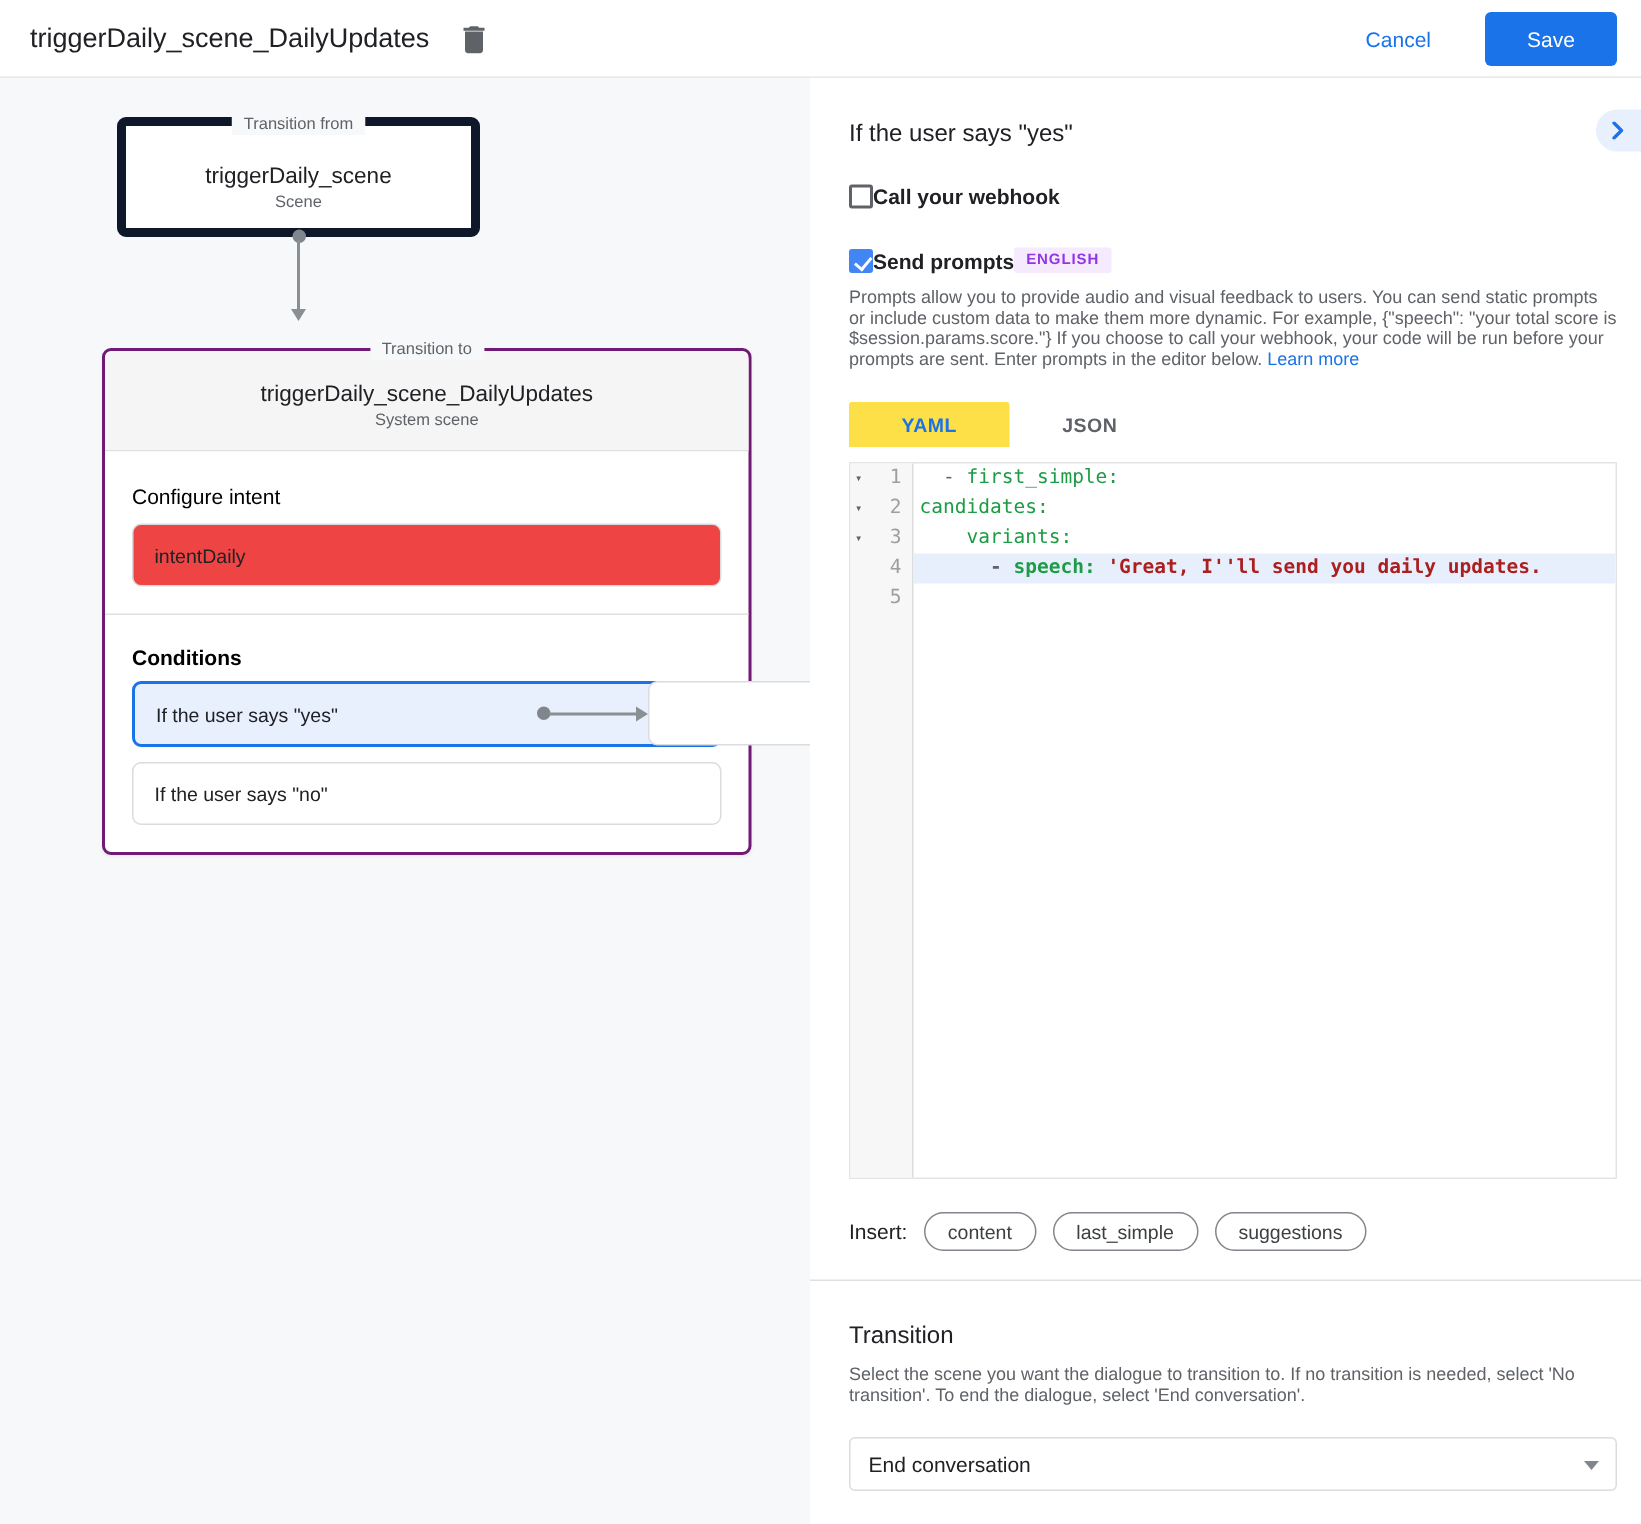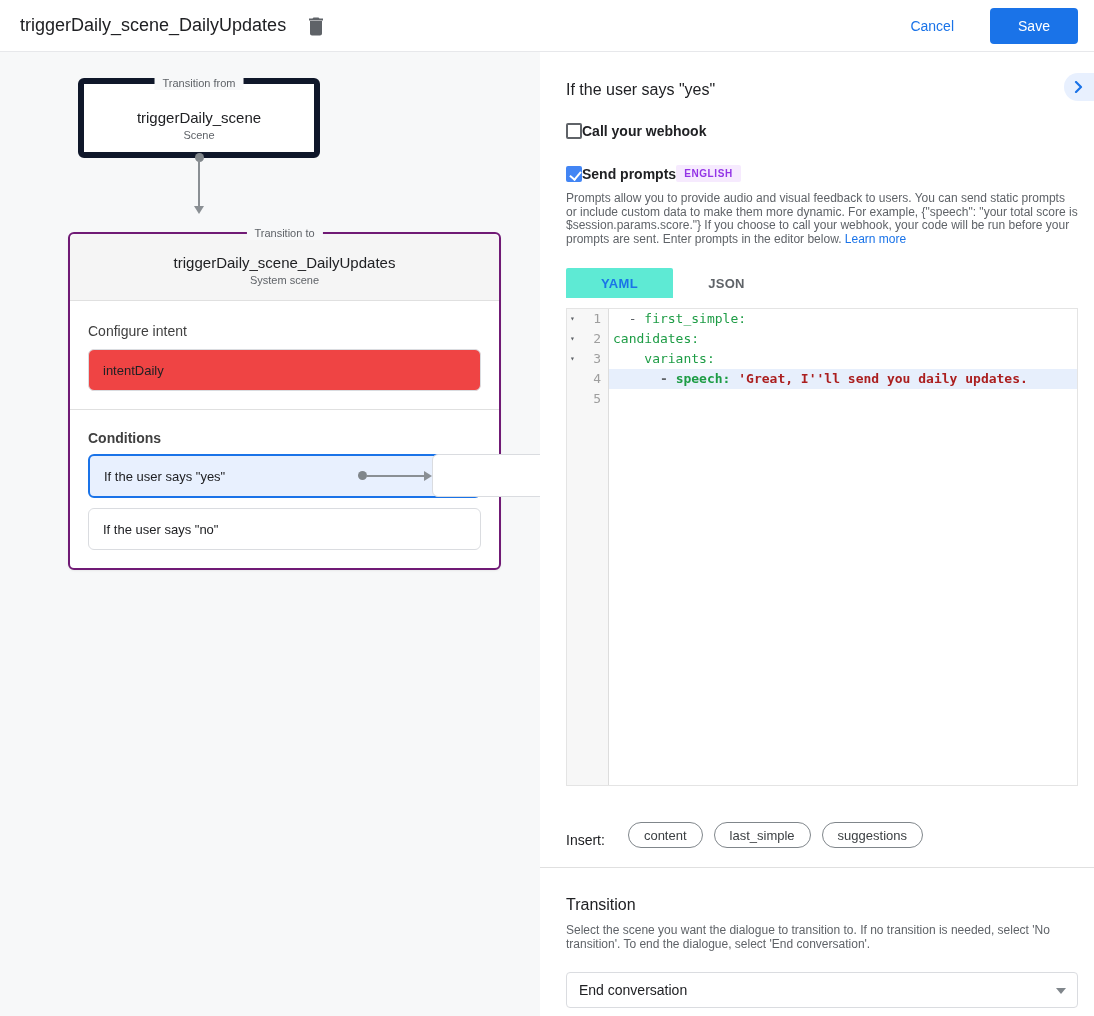--- a/index.html
+++ b/index.html
@@ -23,21 +23,21 @@
   .node-box { position:absolute; background:#fff; border:6px solid #0f172a; border-radius:6px; }
   .legend { position:absolute; top:-7px; left:50%; transform:translateX(-50%); background:#f7f8f9; padding:0 8px; font-size:11px; color:#5f6368; white-space:nowrap; line-height:13px; }
   .from-box { left:78px; top:26px; width:242px; height:80px; text-align:center; }
   .from-box .node-title { margin-top:25px; font-size:15px; color:#202124; }
   .node-sub { margin-top:3px; font-size:11px; color:#5f6368; }
 
   .to-card { left:20px; top:180px; width:433px; background:#fff; border:2px solid #701a75; border-radius:6px; box-shadow:0 1px 2px rgba(60,64,67,.08);margin-left:48px; }
   .to-card-header { background:#f5f5f5; border-bottom:1px solid #e0e0e0; border-radius:6px 6px 0 0; text-align:center; padding:20px 10px 14px; }
   .to-card-header .node-title { font-size:15px; color:#202124; }
   .to-card-body { padding:22px 18px 18px; }
-  .section-label { font-size:14px; color:#404040; }
+  .section-label { font-size:14px; color:#000000; }
   .intent-input { margin-top:10px; height:42px; border:1px solid #dadce0; border-radius:6px; background:#ef4444; display:flex; align-items:center; padding:0 14px; font-size:13px; color:#202124; cursor:text; }
   .body-divider { border-top:1px solid #e0e0e0; margin:18px -18px 0; }
   .cond-label { margin-top:20px;font-weight:bold; }
   .cond-item { position:relative; margin-top:10px; height:42px; border:1px solid #dadce0; border-radius:6px; background:#fff; display:flex; align-items:center; padding:0 14px; font-size:13px; color:#202124; cursor:pointer; }
   .cond-item:first-of-type { margin-top:8px; }
   .cond-item.selected { border:2px solid #1a73e8; background:#e8f0fe; height:44px; }
   .cond-item.selected .port-dot { right:-6px; }
   .port-dot { position:absolute; right:-5px; top:50%; margin-top:-4.5px; width:9px; height:9px; border-radius:50%; background:#80868b; }
 
   
@@ -59,34 +59,34 @@
   .checkbox.checked { background:#4285f4; border-color:#4285f4; }
   .checkbox.checked::after { content:""; position:absolute; left:4px; top:0.5px; width:5px; height:9px; border:solid #fff; border-width:0 2px 2px 0; transform:rotate(40deg); }
   .check-label { font-size:14px; font-weight:700; color:#202124; }
   .lang-badge { margin-left:10px; background:#f6eafe; color:#9334e6; font-size:10px; font-weight:700; letter-spacing:.6px; padding:3px 8px; border-radius:2px; }
 
   .desc { margin-top:10px; font-size:12px; line-height:13.6px; color:#5f6368; max-width:535px; }
   .link { color:#1a73e8; text-decoration:none; cursor:pointer;text-align:center; }
 
   .tabs { margin-top:22px; display:flex; }
   .tab { width:107px; height:30px; display:flex; align-items:center; justify-content:center; font-size:13px; font-weight:700; letter-spacing:.3px; color:#5f6368; cursor:pointer; border-radius:2px 2px 0 0; }
-  .tab.active { background:#5eead4; color:#1a73e8; }
+  .tab.active { background:#fde047; color:#1a73e8; }
 
   .editor { margin-top:10px; height:478px; border:1px solid #e4e4e4; display:flex; background:#fff; font-family:"DejaVu Sans Mono","Liberation Mono",monospace; font-size:13px; line-height:20px; }
   .gutter { width:42px; background:#f7f7f7; border-right:1px solid #ddd; flex:none; }
   .gutter-row { position:relative; height:20px; text-align:right; padding-right:7px; color:#9e9e9e; }
   .fold { position:absolute; left:3px; top:0; font-size:8px; color:#5f6368; line-height:20px; cursor:pointer; }
   .code-area { flex:1; overflow:hidden; padding-left:4px; cursor:text; }
   .code-line { height:20px; white-space:pre; }
   .code-line.hl { background:#e7effc; margin-left:-4px; padding-left:4px;font-weight:bold; }
   .tok-key { color:#1d9c45; }
   .tok-meta { color:#5f6368; }
   .tok-string { color:#ab1f1f; }
 
-  .insert-row { margin-top:36px; display:flex; align-items:flex-end; gap:21px; }
+  .insert-row { margin-top:22px; display:flex; align-items:center; gap:9px; }
   .insert-label { font-size:14px; color:#202124; margin-right:2px; }
   .chip { border:1px solid #80868b; border-radius:14px; background:#fff; height:26px; padding:0 15px; font-size:13px; color:#3c4043; font-family:inherit; cursor:pointer; display:flex; align-items:center; }
 
   .panel-divider { margin:19px -16px 0 -26px; border-top:1px solid #e0e0e0; }
   .transition-title { margin-top:28px; font-size:16px; color:#202124; }
   .select-box { margin-top:20px; height:36px; border:1px solid #dadce0; border-radius:4px; display:flex; align-items:center; padding:0 12px; font-size:14px; color:#202124; cursor:pointer; max-width:512px; position:relative; }
   .select-caret { position:absolute; right:11px; top:15px; width:0; height:0; border-left:5px solid transparent; border-right:5px solid transparent; border-top:6px solid #80868b; }
 </style>
 </head>
 <body>

